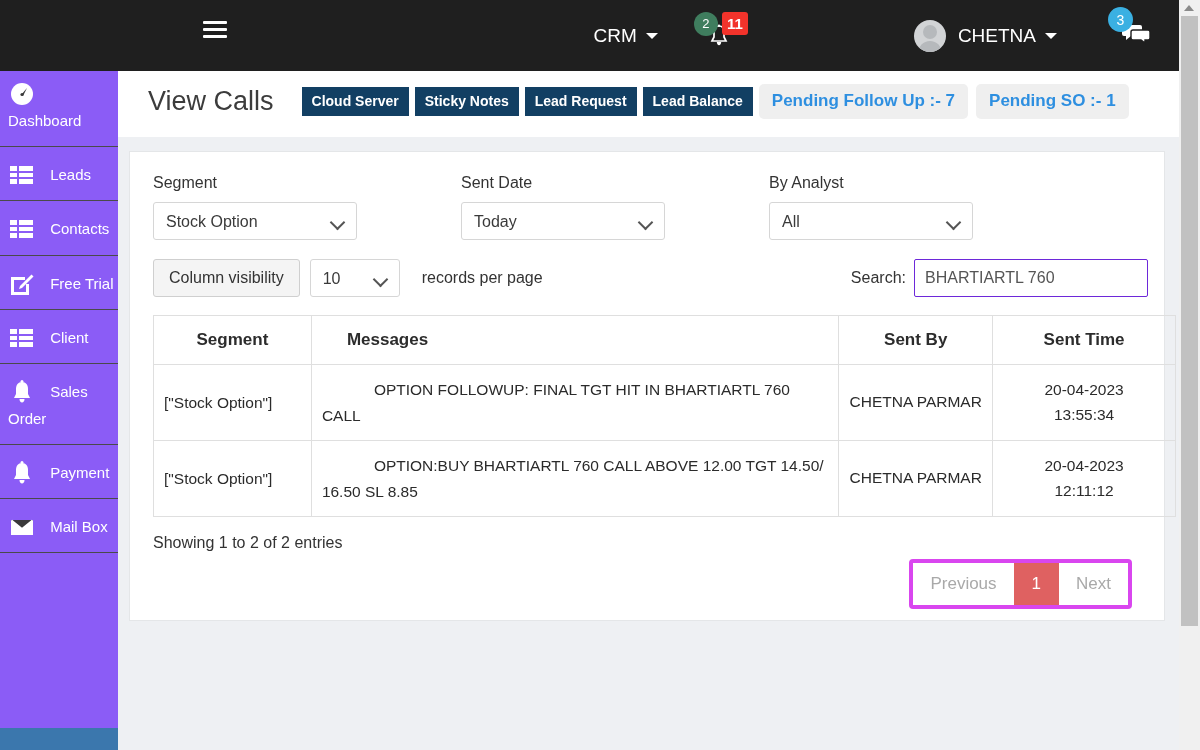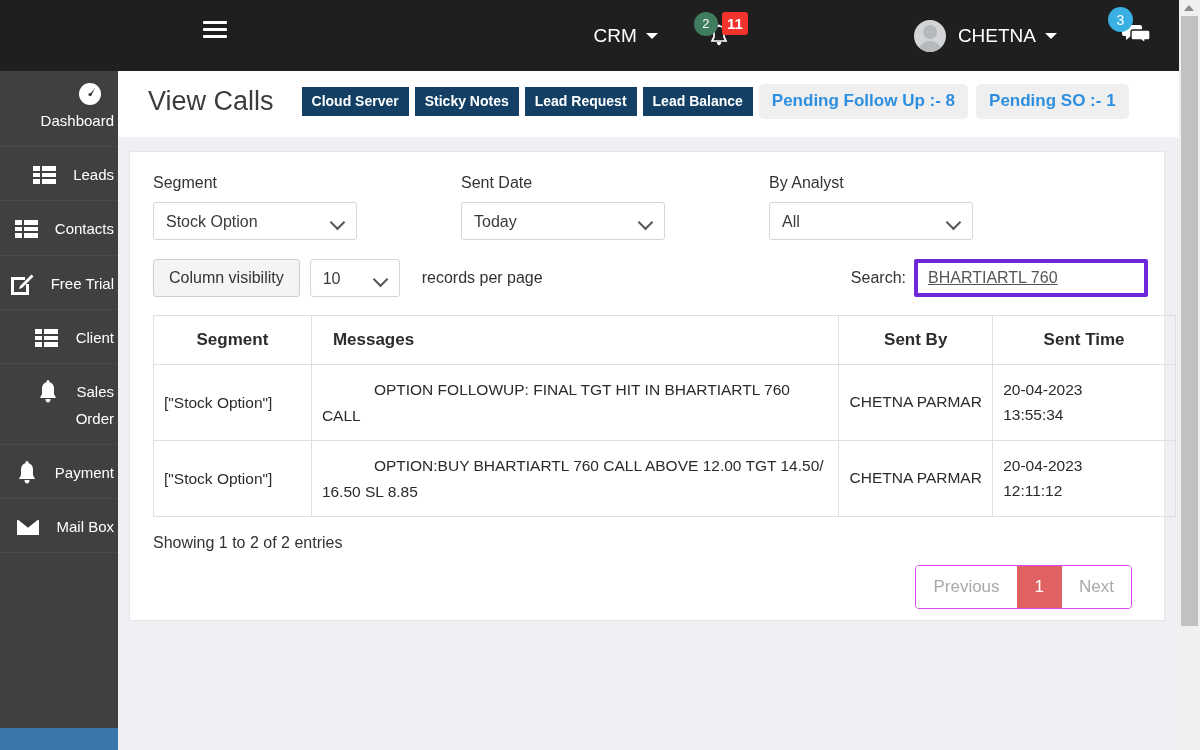--- a/index.html
+++ b/index.html
@@ -68,21 +68,21 @@
   }
   .avatar::after {
     content:""; position:absolute; left:4px; top:21px;
     width:24px; height:16px; border-radius:12px 12px 0 0; background:#b6b9bc;
   }
   .chat-wrap { position: relative; margin-left: 48px; margin-right: 28px; }
 
   
   .sidebar {
     position: absolute; left: 0; top: 0; width: 118px; height: 750px;
-    background: #404040; z-index: 10; text-align: right;
+    background: #8b5cf6; z-index: 10;
   }
   .sidebar-mask {
     position: absolute; left: 0; top: 0; width: 118px; height: 66px;
     background: #1f1f1f;
   }
   .side-item {
     position: relative; padding: 14px 0 12px 0;
     border-bottom: 1px solid #4a4a4a; color: #ffffff;
     font-size: 15px; line-height: 1.75; cursor: pointer;
     padding-left: 8px; padding-right: 4px;
@@ -155,48 +155,47 @@
     border: 1px solid #cfcfcf; background: #f4f4f4; color: #333;
     font-size: 16px; height: 38px; padding: 0 15px; border-radius: 3px; cursor: pointer;
     font-family: "Liberation Sans", sans-serif;
   }
   .perpage-text { font-size: 16px; color: #333; margin-left: 22px; }
   .search-area {
     position: absolute; right: 0; top: 0; display: flex; align-items: center;
   }
   .search-label { font-size: 16px; color: #333; margin-right: 8px; }
   .search-input {
-    border: 4px solid #6d28d9; height: 38px; width: 234px; border-radius: 2px;
+    border: 1px solid #6d28d9; height: 38px; width: 234px; border-radius: 2px;
     font-size: 16px; color: #555; padding: 0 10px;
     font-family: "Liberation Sans", sans-serif;
-    text-decoration: underline;
   }
 
   table.datatable { border-collapse: collapse; width: 1023px; margin-top: 18px; }
   table.datatable th {
     border: 1px solid #dfdfdf; font-size: 17px; color: #2c2c2c;
     padding: 14px 10px; font-weight: bold; text-align: center;
   }
-  table.datatable th.th-msg { text-align: left; padding-left: 21px; }
+  table.datatable th.th-msg { text-align: left; padding-left: 35px; }
   table.datatable td {
     border: 1px solid #dfdfdf; font-size: 15.5px; color: #2b2b2b;
     padding: 12px 10px; vertical-align: middle;
   }
   td.c-seg { width: 158px; text-align: left; padding-left: 10px; }
   td.c-msg { width: 528px; text-indent: 52px; line-height: 1.65; }
   td.c-by  { width: 154px; text-align: center; line-height: 1.6; }
-  td.c-time{ width: 183px; padding-left: 18px; line-height: 1.6; }
+  td.c-time{ width: 183px; padding-left: 18px; line-height: 1.6; text-align: center; }
   th.w-seg { width: 158px; } th.w-msg { width: 528px; }
   th.w-by  { width: 154px; } th.w-time{ width: 183px; }
 
   .showing { font-size: 16px; color: #333; margin-top: 17px; }
 
   .pager {
     position: absolute; right: 16px; bottom: 0;
-    display: flex; border: 1px solid #d946ef; border-radius: 4px; overflow: hidden;
+    display: flex; border: 4px solid #d946ef; border-radius: 4px; overflow: hidden;
     background: #fff;
   }
   .pager .pg {
     font-size: 17px; color: #a9a9a9; padding: 11px 17px; cursor: pointer;
     background: #fff;
   }
   .pager .pg.active { background: #df6161; color: #ffffff; padding: 11px 18px; }
   .pager-wrap { position: relative; height: 48px; margin-top: 9px; }
 
   
@@ -322,21 +321,21 @@
     <div class="sidebar-mask"></div>
     <div class="side-bottom-bar"></div>
   </div>
 
   <div class="page-head">
     <div class="page-title">View Calls</div>
     <div class="tab-dark">Cloud Server</div>
     <div class="tab-dark">Sticky Notes</div>
     <div class="tab-dark">Lead Request</div>
     <div class="tab-dark">Lead Balance</div>
-    <div class="tab-light">Pending Follow Up :- 8</div>
+    <div class="tab-light">Pending Follow Up :- 7</div>
     <div class="tab-light">Pending SO :- 1</div>
   </div>
 
   <div class="content">
     <div class="card">
 
       <div class="filters">
         <div class="filter-group">
           <span class="filter-label">Segment</span>
           <span class="sel-wrap">

